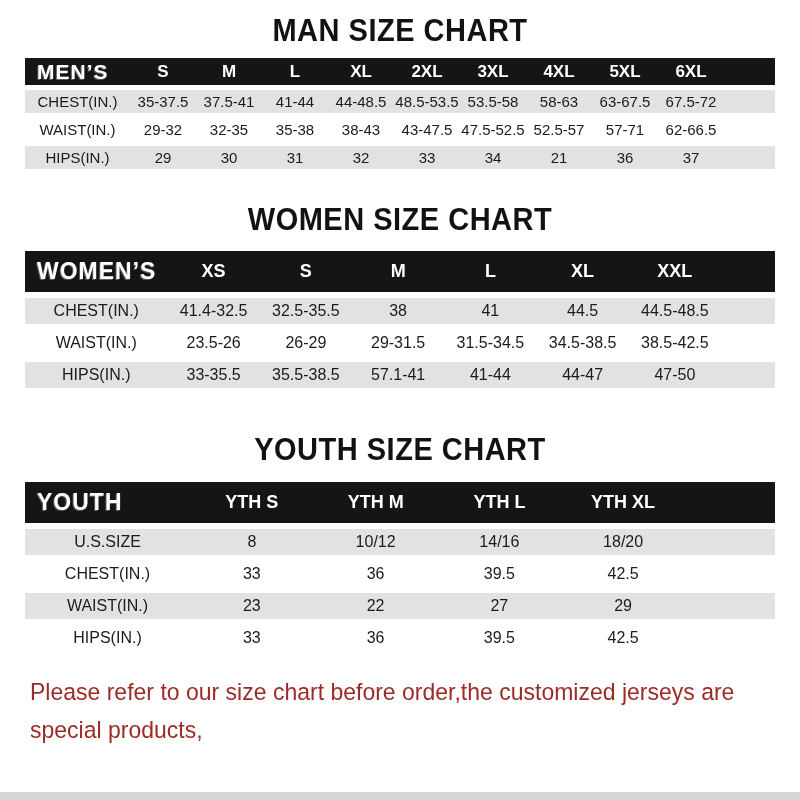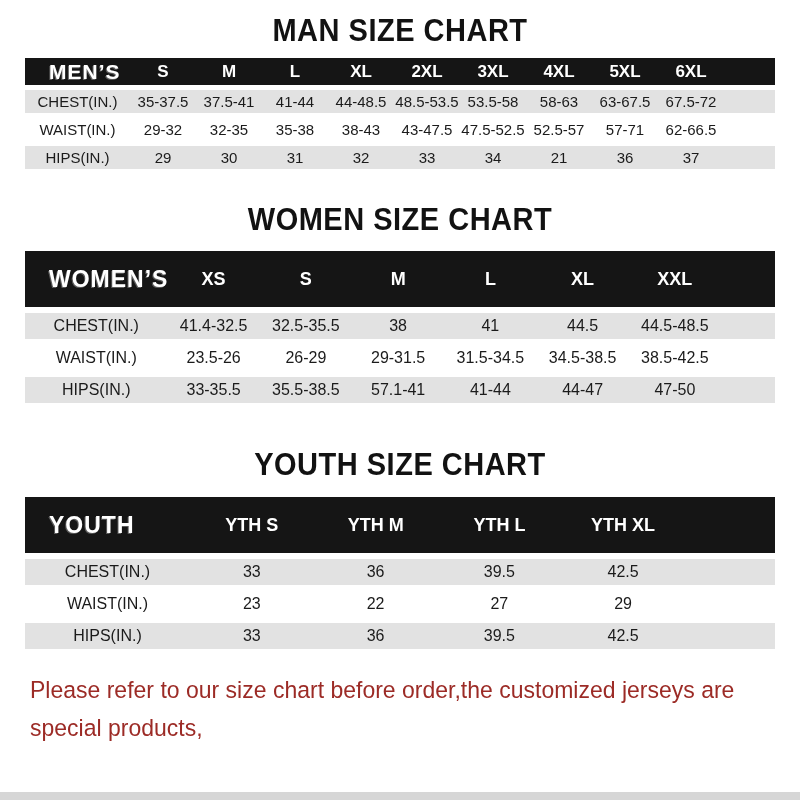--- a/index.html
+++ b/index.html
@@ -61,38 +61,38 @@
   }
   .tbl thead th {
     background: #151515;
     color: #ffffff;
     font-weight: bold;
     font-size: 17px;
     height: 27px;
   }
   .tbl thead th.corner {
     text-align: left;
-    padding-left: 24px;
+    padding-left: 12px;
     font-size: 21px;
     letter-spacing: 1px;
     text-shadow: -1px 1px 0 rgba(255,255,255,0.30);
   }
   .tbl tbody td {
     background: #ffffff;
     color: #1b1b1b;
     font-size: 15px;
     height: 23px;
   }
   .tbl tbody tr:nth-child(odd) td { background: #E2E2E2; }
   
   .tbl-0 col.label-col  { width: 14%; }
   .tbl-0 col.data-col   { width: 8.8%; }
   
   .tbl-1, .tbl-2 { border-spacing: 0 6px; }
-  .tbl-1 thead th, .tbl-2 thead th { height: 56px; font-size: 18px; margin-left: 8px; }
+  .tbl-1 thead th, .tbl-2 thead th { height: 41px; font-size: 18px; margin-left: 8px; }
   .tbl-1 thead th.corner, .tbl-2 thead th.corner { font-size: 23px; }
   .tbl-1 tbody td, .tbl-2 tbody td { font-size: 16px; height: 26px; }
   .tbl-1 col.label-col  { width: 19%; }
   .tbl-1 col.data-col   { width: 12.3%; }
   .tbl-2 col.label-col  { width: 22%; }
   .tbl-2 col.data-col   { width: 16.5%; }
   
   .note {
     margin-top: 16px;
     padding-left: 30px;
@@ -272,20 +272,28 @@
             <th class="corner">YOUTH</th>
             <th>YTH S</th>
             <th>YTH M</th>
             <th>YTH L</th>
             <th>YTH XL</th>
             <th></th>
           </tr>
         </thead>
         <tbody>
           <tr>
+            <td>U.S.SIZE</td>
+            <td>8</td>
+            <td>10/12</td>
+            <td>14/16</td>
+            <td>18/20</td>
+            <td></td>
+          </tr>
+          <tr>
             <td>CHEST(IN.)</td>
             <td>33</td>
             <td>36</td>
             <td>39.5</td>
             <td>42.5</td>
             <td></td>
           </tr>
           <tr>
             <td>WAIST(IN.)</td>
             <td>23</td>

